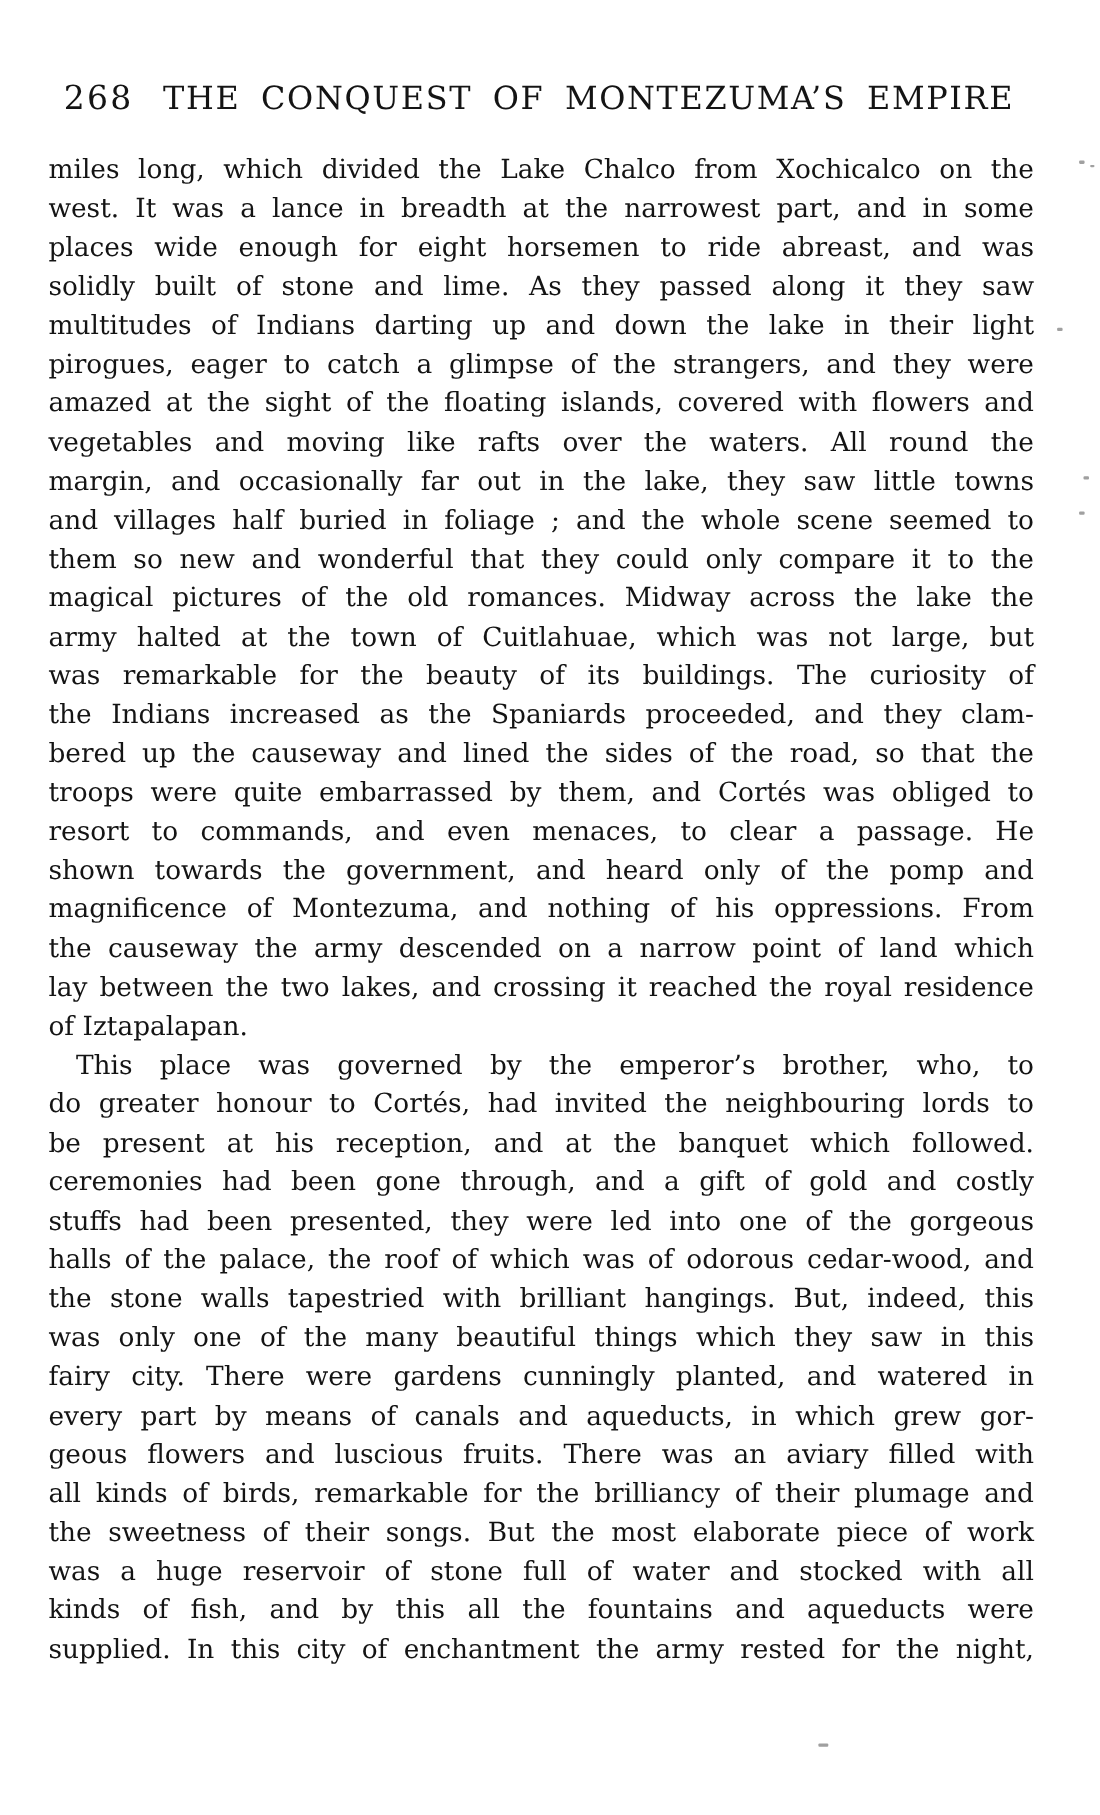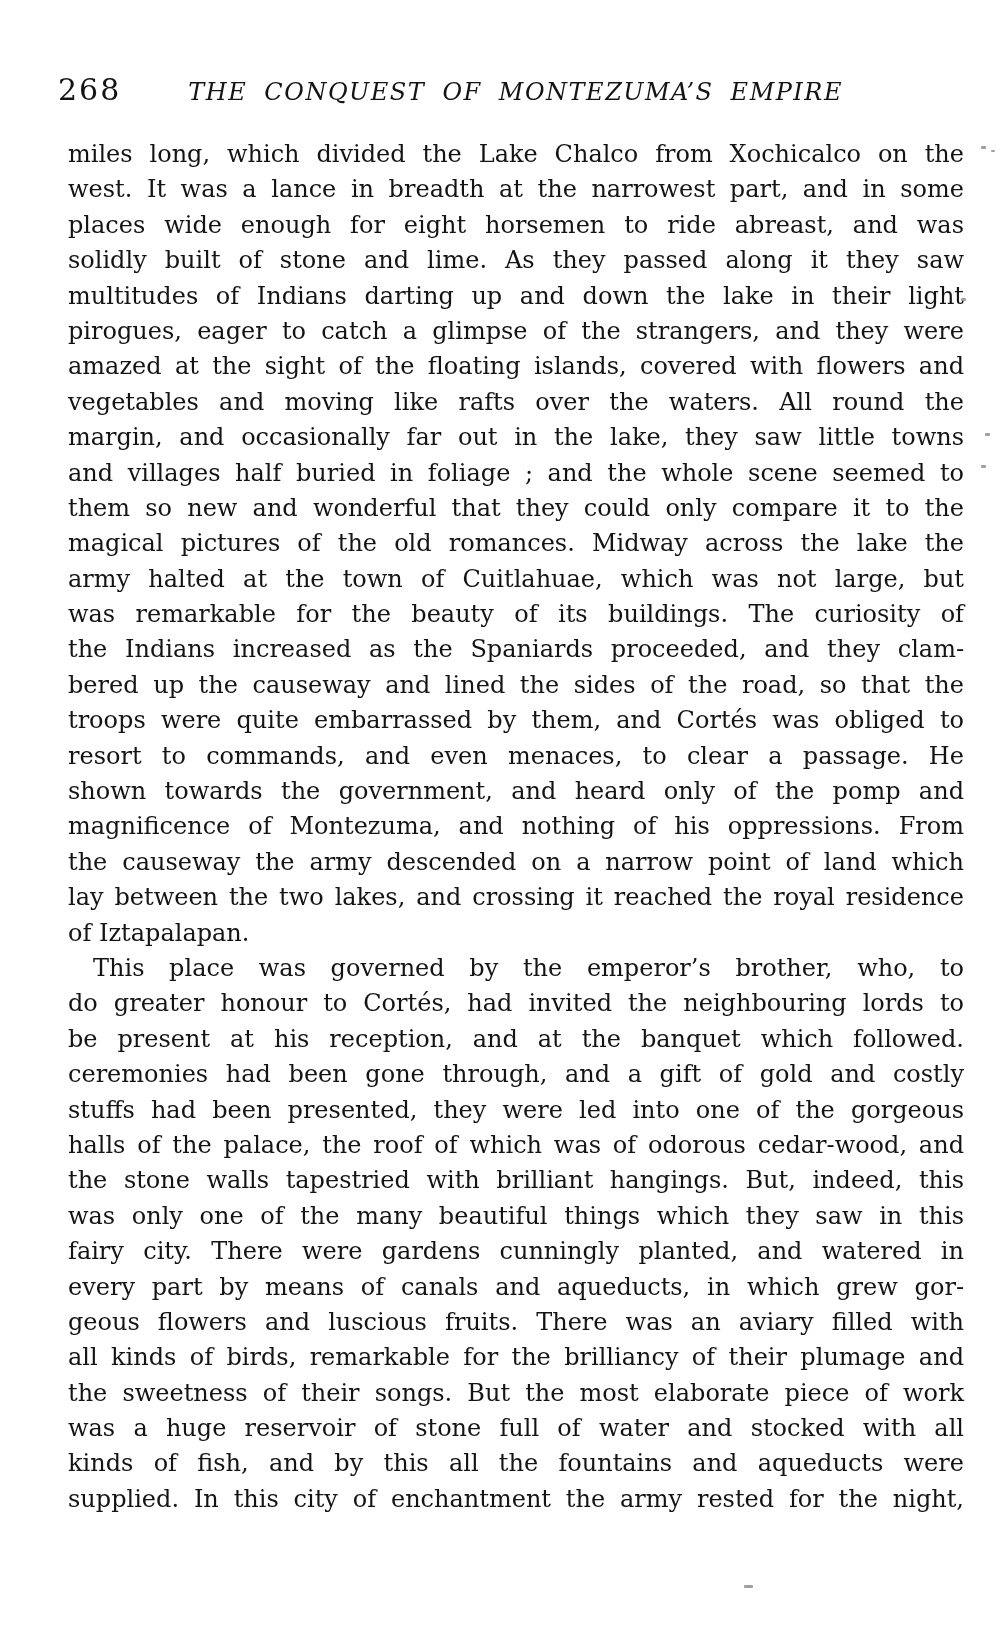--- a/index.html
+++ b/index.html
@@ -23,38 +23,36 @@
     background: var(--paper);
   }
   .running-head {
     position: absolute;
     top: 72px;
     left: 58px;
     width: 900px;
     display: flex;
     align-items: baseline;
     white-space: nowrap;
-    gap: 28px;
   }
   .page-number {
     font-size: 30px;
     letter-spacing: 2px;
   }
   .head-title {
-    margin-left: 39px;
-    font-style: italic;
-    font-size: 24px;
+    margin-left: 27px;
+    font-size: 29px;
     letter-spacing: 1.5px;
     word-spacing: 8px;
     white-space: nowrap;
   }
   .body-text {
     position: absolute;
     top: 137px;
-    left: 68px;
+    left: 44px;
     width: 896px;
     font-size: 24px;
     line-height: 35.4px;
   }
   .line {
     white-space: nowrap;
     text-align: justify;
     text-align-last: justify;
     height: 35.4px;
   }

